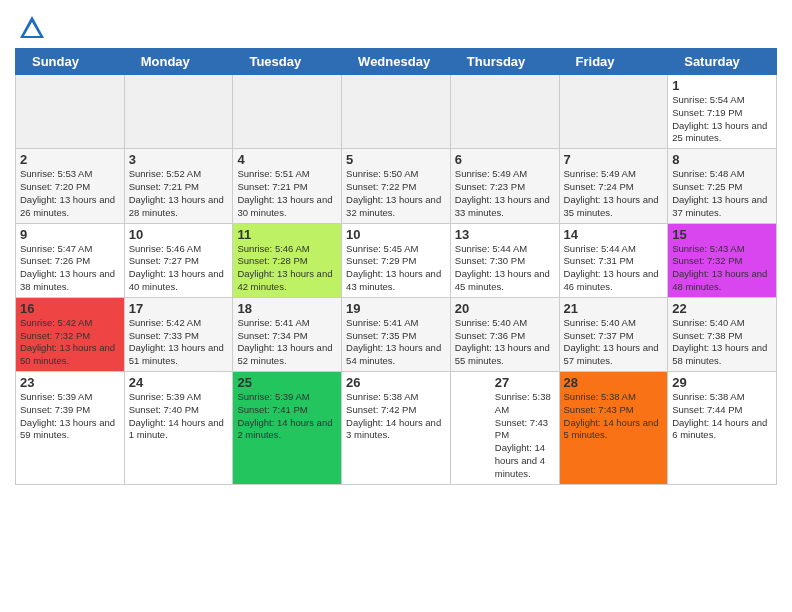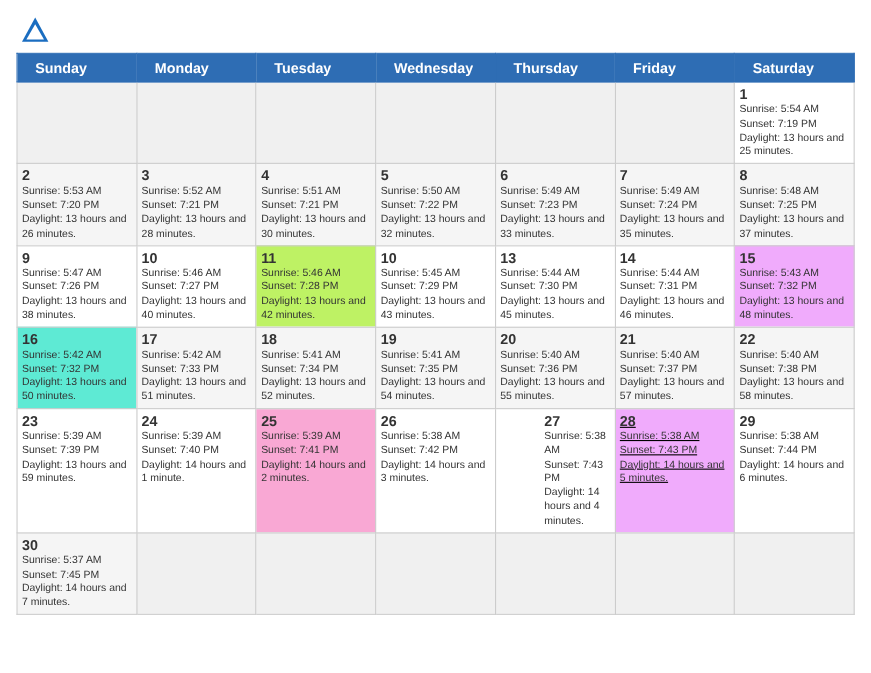--- a/index.html
+++ b/index.html
@@ -186,27 +186,27 @@
           <div class="day-info">Sunrise: 5:45 AM<br>Sunset: 7:29 PM<br>Daylight: 13 hours and 43 minutes.</div>
         </td>
         <td style="background: rgb(255, 255, 255);">
           <div class="day-num">13</div>
           <div class="day-info">Sunrise: 5:44 AM<br>Sunset: 7:30 PM<br>Daylight: 13 hours and 45 minutes.</div>
         </td>
         <td style="background: rgb(255, 255, 255); margin-top: 24px;">
           <div class="day-num">14</div>
           <div class="day-info">Sunrise: 5:44 AM<br>Sunset: 7:31 PM<br>Daylight: 13 hours and 46 minutes.</div>
         </td>
-        <td style="background: #f0abfc; margin-left: 27px;">
+        <td style="background: #d946ef; margin-left: 27px;">
           <div class="day-num">15</div>
           <div class="day-info">Sunrise: 5:43 AM<br>Sunset: 7:32 PM<br>Daylight: 13 hours and 48 minutes.</div>
         </td>
       </tr>
       <tr>
-        <td style="background: #5eead4;">
+        <td style="background: #ef4444;">
           <div class="day-num">16</div>
           <div class="day-info">Sunrise: 5:42 AM<br>Sunset: 7:32 PM<br>Daylight: 13 hours and 50 minutes.</div>
         </td>
         <td style="background: rgb(245, 245, 245);">
           <div class="day-num">17</div>
           <div class="day-info">Sunrise: 5:42 AM<br>Sunset: 7:33 PM<br>Daylight: 13 hours and 51 minutes.</div>
         </td>
         <td style="background: rgb(245, 245, 245);">
           <div class="day-num">18</div>
           <div class="day-info">Sunrise: 5:41 AM<br>Sunset: 7:34 PM<br>Daylight: 13 hours and 52 minutes.</div>
@@ -230,47 +230,35 @@
       </tr>
       <tr>
         <td style="background: rgb(255, 255, 255);">
           <div class="day-num">23</div>
           <div class="day-info">Sunrise: 5:39 AM<br>Sunset: 7:39 PM<br>Daylight: 13 hours and 59 minutes.</div>
         </td>
         <td style="background: rgb(255, 255, 255);">
           <div class="day-num">24</div>
           <div class="day-info">Sunrise: 5:39 AM<br>Sunset: 7:40 PM<br>Daylight: 14 hours and 1 minute.</div>
         </td>
-        <td style="background: #f9a8d4;">
+        <td style="background: #22c55e;">
           <div class="day-num">25</div>
           <div class="day-info">Sunrise: 5:39 AM<br>Sunset: 7:41 PM<br>Daylight: 14 hours and 2 minutes.</div>
         </td>
         <td style="background: rgb(255, 255, 255);">
           <div class="day-num">26</div>
           <div class="day-info">Sunrise: 5:38 AM<br>Sunset: 7:42 PM<br>Daylight: 14 hours and 3 minutes.</div>
         </td>
         <td style="background: rgb(255, 255, 255); padding-left: 44px;">
           <div class="day-num">27</div>
           <div class="day-info">Sunrise: 5:38 AM<br>Sunset: 7:43 PM<br>Daylight: 14 hours and 4 minutes.</div>
         </td>
-        <td style="background: #f0abfc; text-decoration: underline;">
+        <td style="background: #f97316;">
           <div class="day-num">28</div>
           <div class="day-info">Sunrise: 5:38 AM<br>Sunset: 7:43 PM<br>Daylight: 14 hours and 5 minutes.</div>
         </td>
         <td style="background: rgb(255, 255, 255);">
           <div class="day-num">29</div>
           <div class="day-info">Sunrise: 5:38 AM<br>Sunset: 7:44 PM<br>Daylight: 14 hours and 6 minutes.</div>
         </td>
-      </tr>
-      <tr>
-        <td style="background: rgb(245, 245, 245);">
-          <div class="day-num">30</div>
-          <div class="day-info">Sunrise: 5:37 AM<br>Sunset: 7:45 PM<br>Daylight: 14 hours and 7 minutes.</div>
-        </td>
-        <td class="empty"></td>
-        <td class="empty"></td>
-        <td class="empty"></td>
-        <td class="empty"></td>
-        <td class="empty"></td>
-        <td class="empty"></td>
       </tr>
     </tbody>
 </table>
 
 </body></html>

